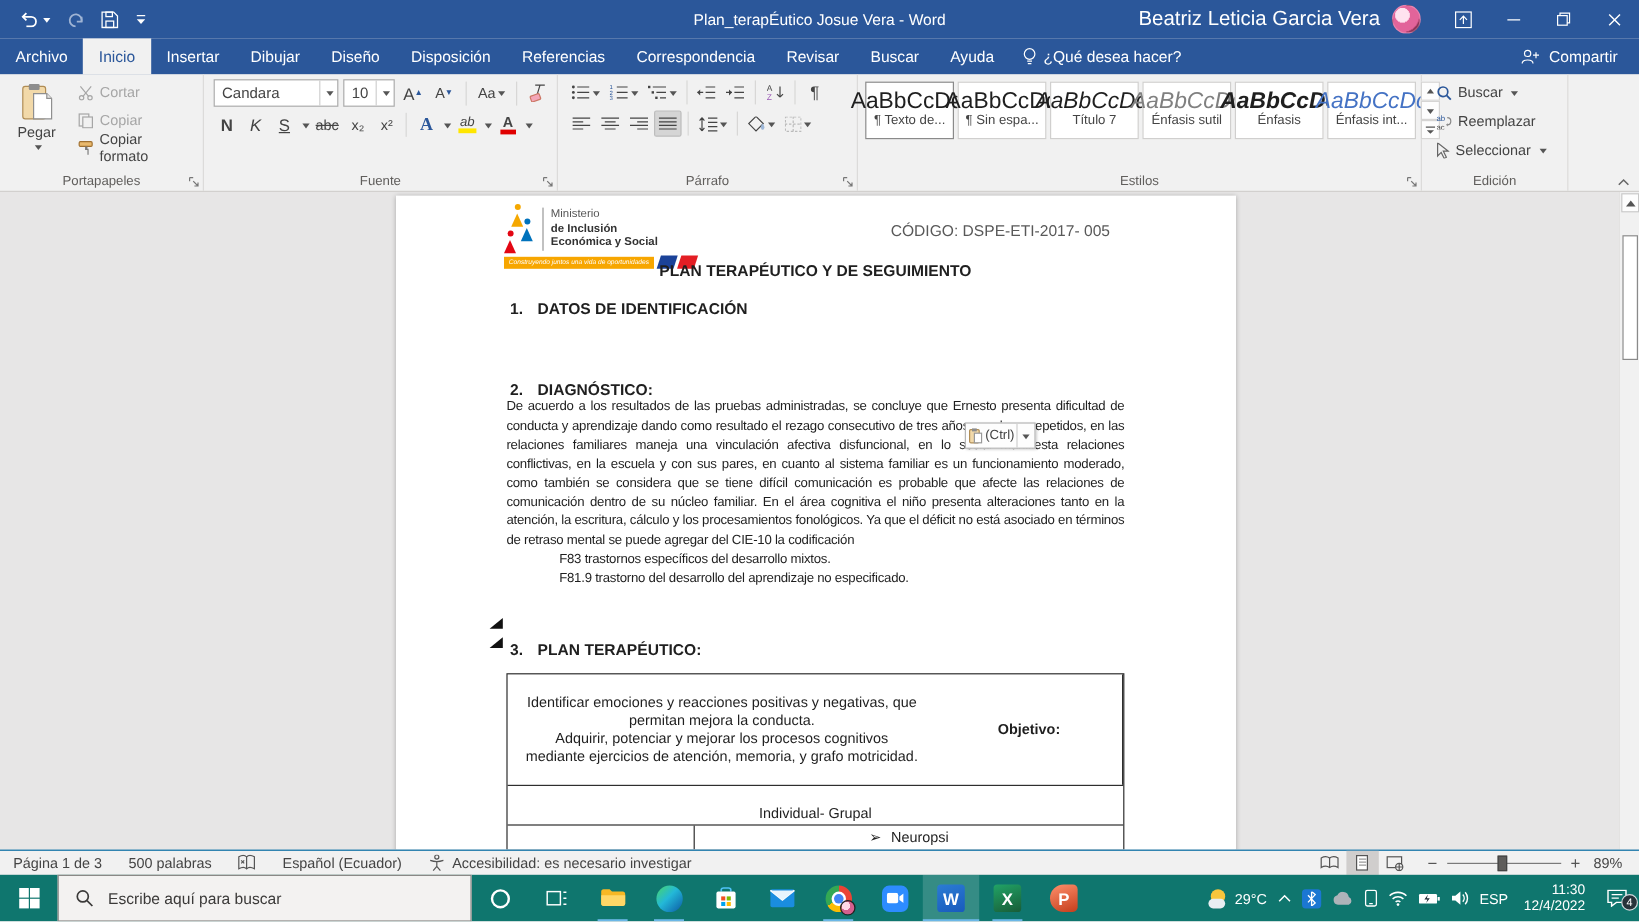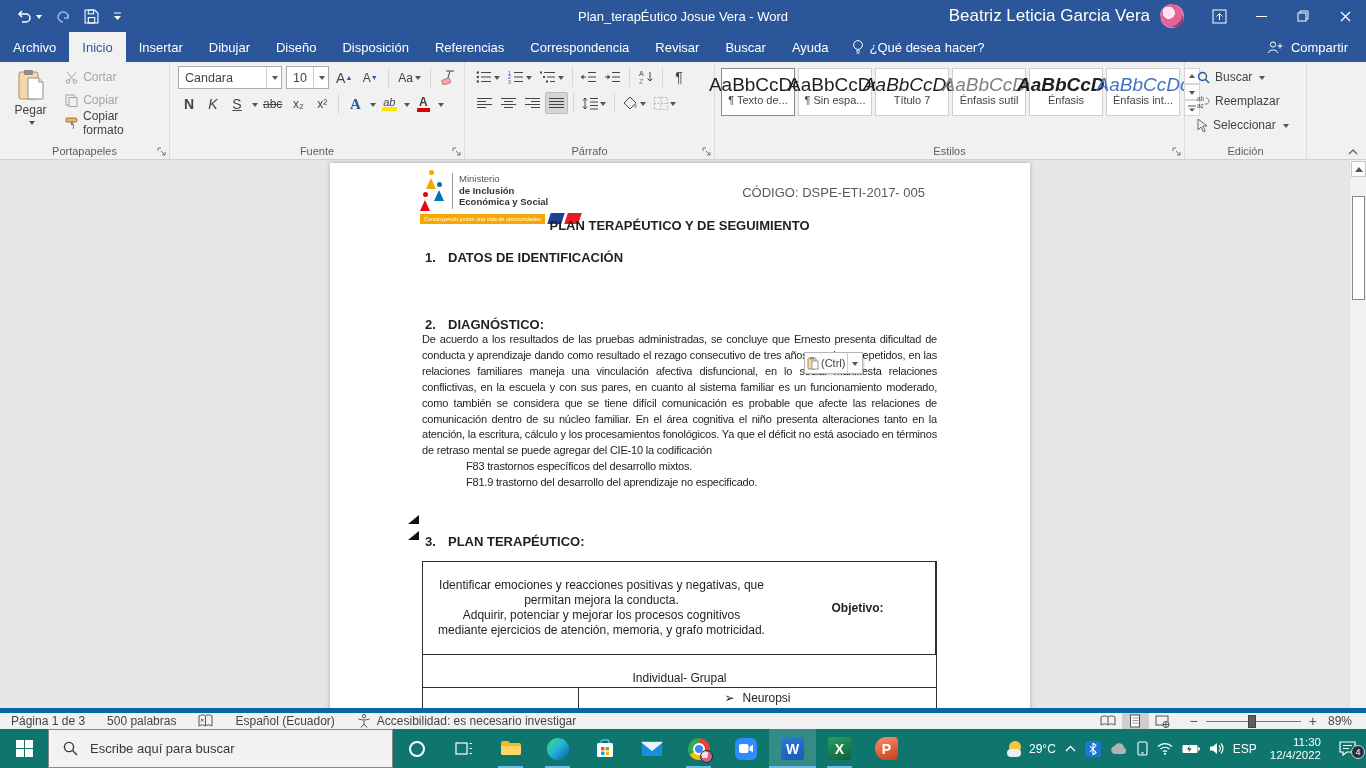--- a/index.html
+++ b/index.html
@@ -64,21 +64,21 @@
   .dcell{padding:1px 8px}
   .marker{width:0;height:0;border-bottom:9px solid #111;border-left:11px solid transparent}
   .ctrlpop{position:absolute;left:474px;top:189px;width:59px;height:22px;background:#fdfdfd;border:1px solid #b5b5b5;box-shadow:1px 1px 2px rgba(0,0,0,.2);display:flex;align-items:center;font-size:11px;color:#444;padding:0 2px}
   
   .vscroll{position:absolute;top:160px;right:0;width:17px;height:548px;background:#f1f1f1;border-left:1px solid #e3e2e1}
   .scr-up{position:absolute;top:1px;left:1px;width:15px;height:16px;background:#fdfdfd;border:1px solid #c8c8c8;display:flex;align-items:center;justify-content:center}
   .scr-thumb{position:absolute;top:36px;left:2px;width:13px;height:104px;background:#fff;border:1px solid #8a8a8a}
   .tri-up{width:0;height:0;border:4px solid transparent;border-bottom:5px solid #555;transform:translateY(-2px)}
 
   
-  .statusbar{position:absolute;top:708px;left:0;width:100%;height:21px;background:#f1f1f1;border-top:5px solid #0369a1;display:flex;align-items:flex-end;font-size:12px;color:#444}
+  .statusbar{position:absolute;top:708px;left:0;width:100%;height:21px;background:#f1f1f1;border-top:1px solid #0369a1;display:flex;align-items:flex-end;font-size:12px;color:#444}
   .sb-item{display:flex;align-items:center;gap:6px;padding:0 11px;height:100%}
   .sb-right{margin-left:auto;display:flex;align-items:center;height:100%}
   .viewbtn{width:27px;height:100%;display:flex;align-items:center;justify-content:center}
   .viewbtn.sel{background:#d0cecd}
   .zoomtrack{position:relative;width:95px;height:1px;background:#7a7a7a;margin:0 8px}
   .zoomnotch{position:absolute;left:50%;top:-3px;width:1px;height:7px;background:#7a7a7a}
   .zoomthumb{position:absolute;left:44%;top:-6px;width:8px;height:13px;background:#5f5d5b;border:1px solid #444}
 
   
   .taskbar{position:absolute;top:729px;left:0;width:100%;height:39px;background:#0f766e;display:flex;align-items:stretch;color:#fff}

